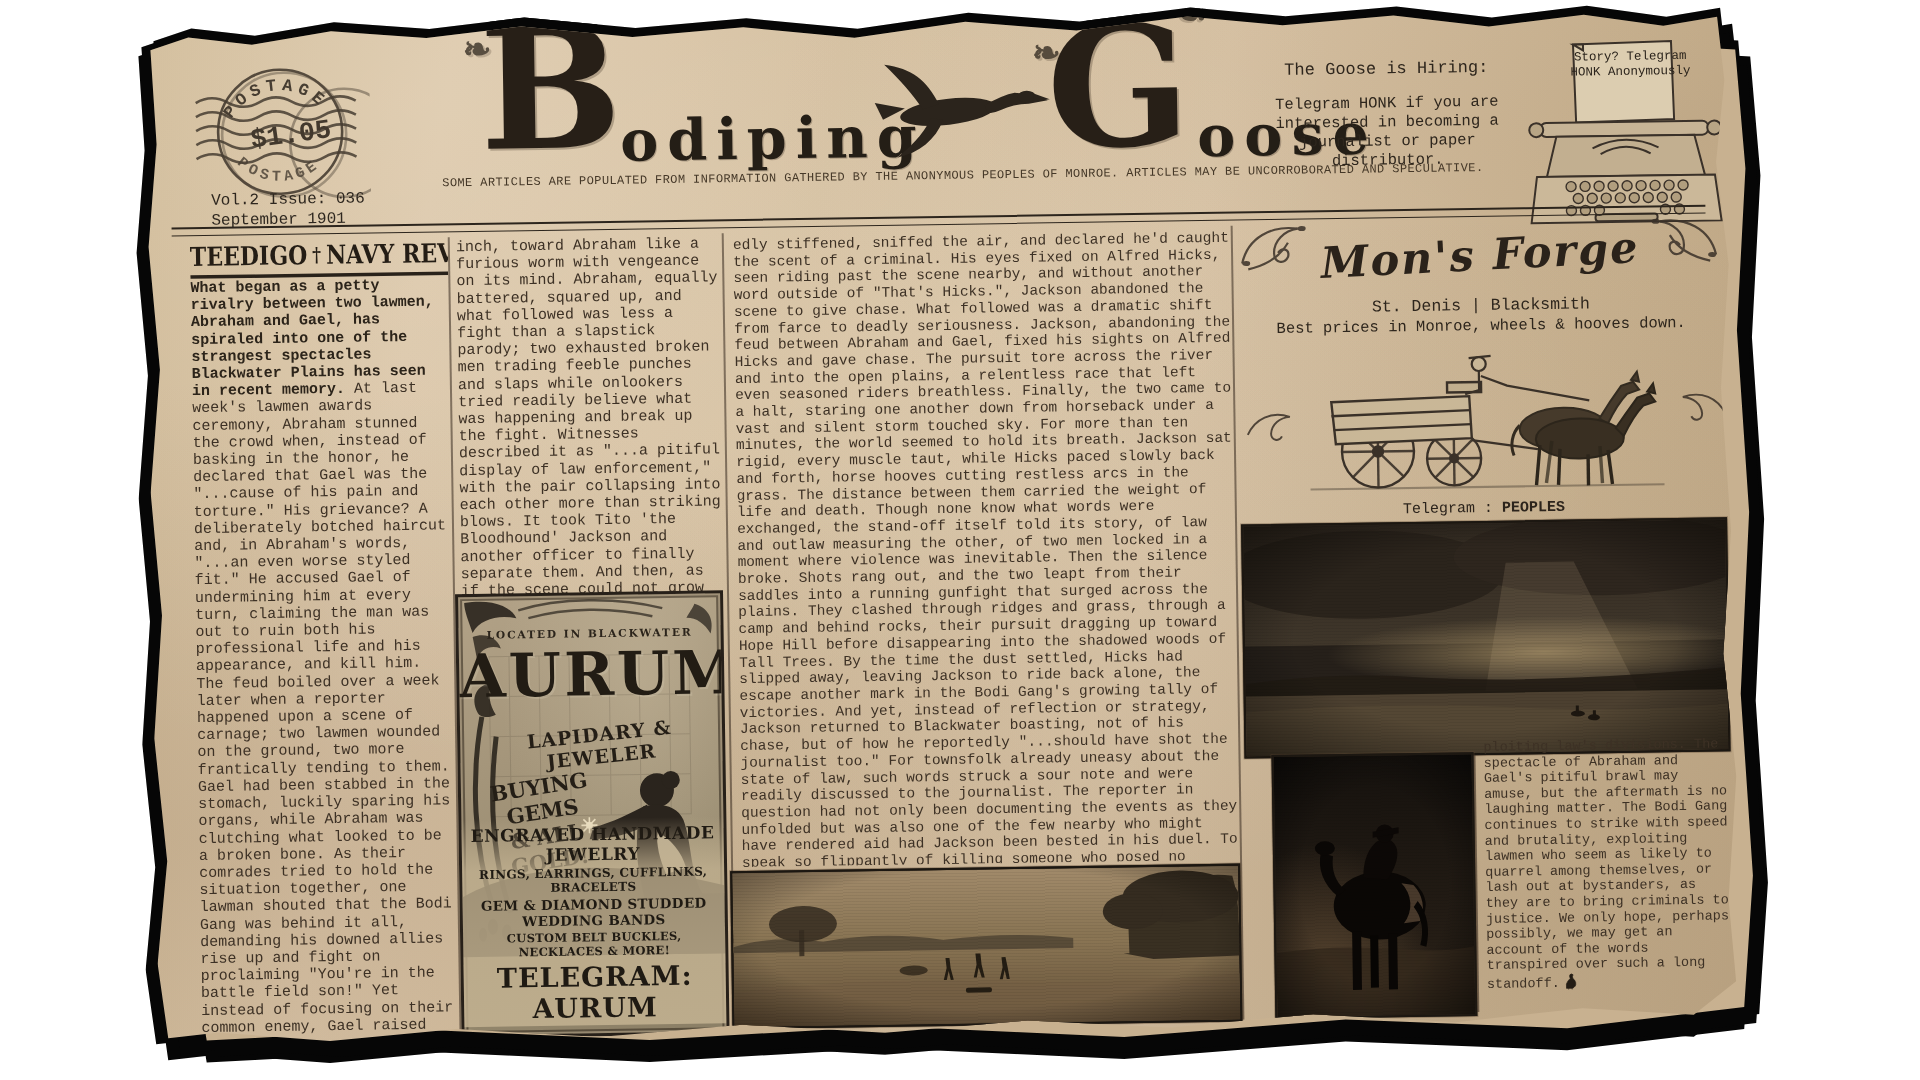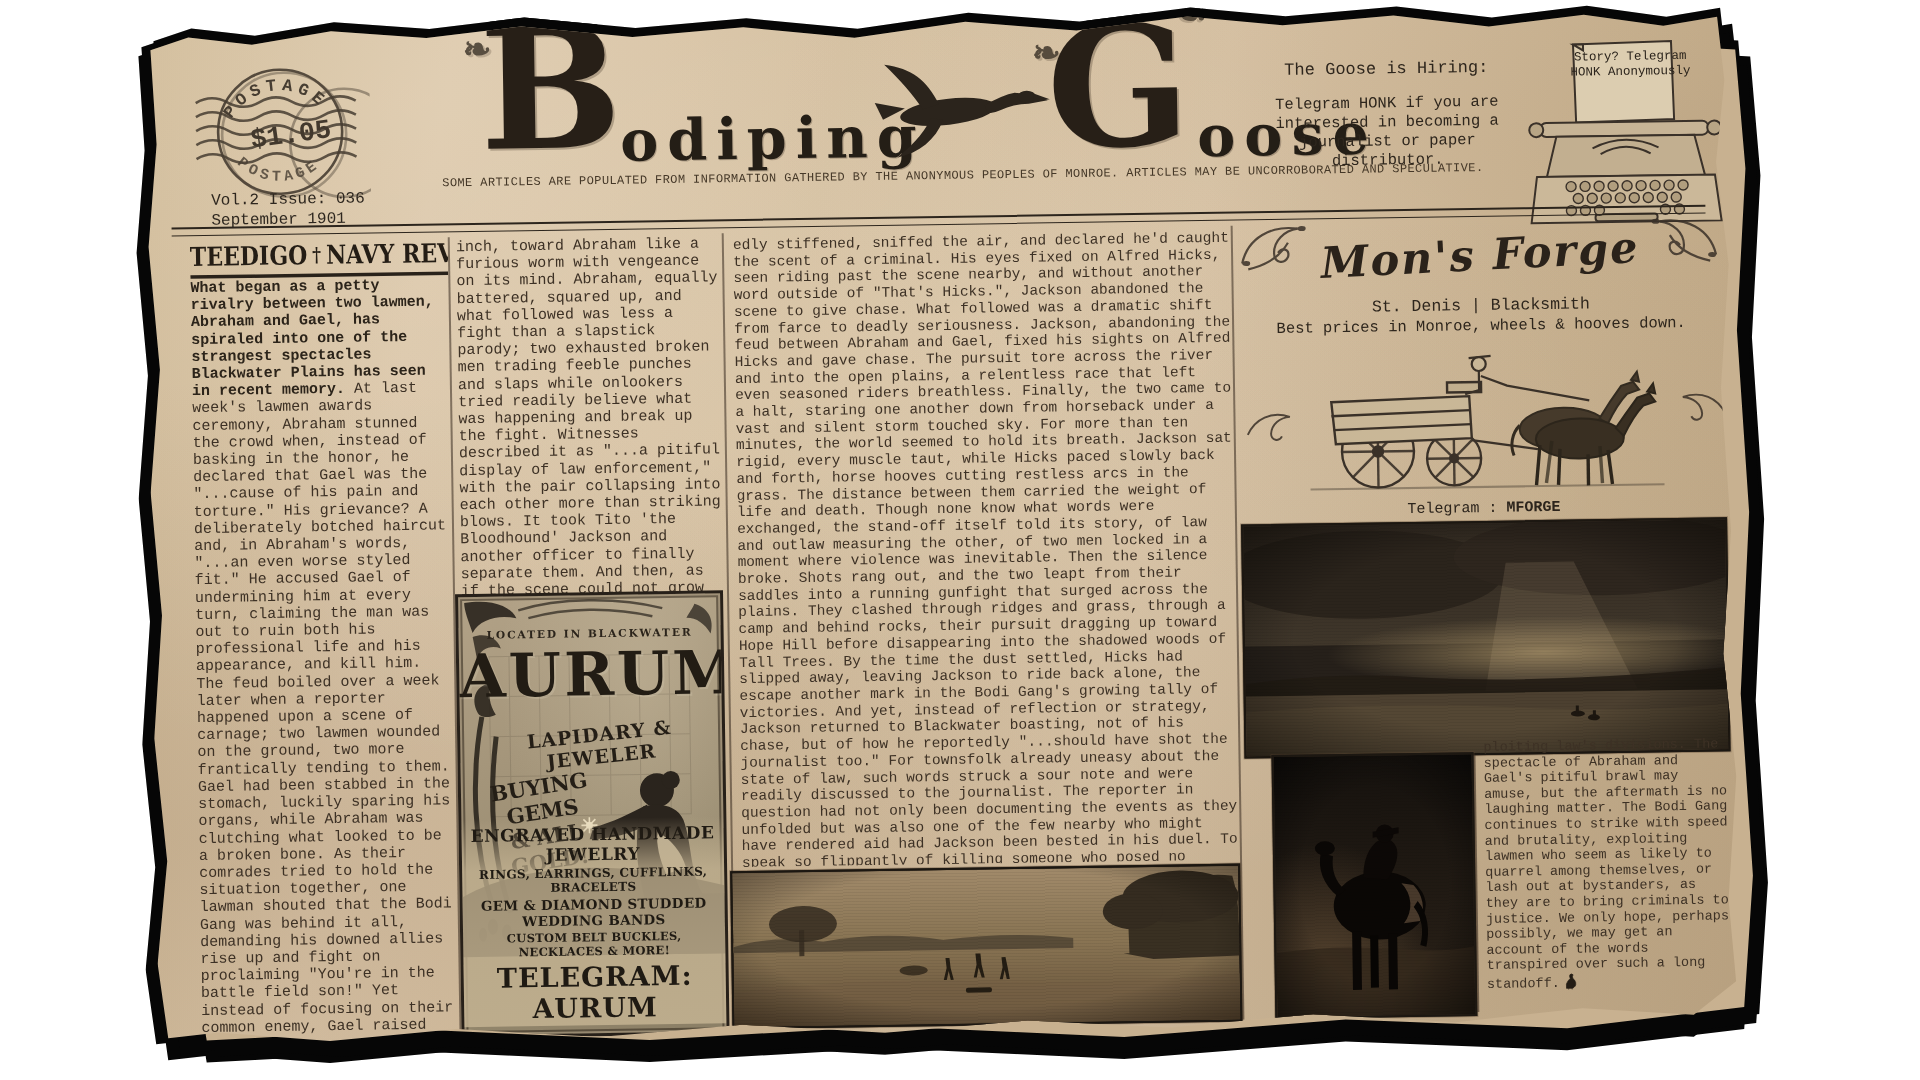--- a/index.html
+++ b/index.html
@@ -449,21 +449,21 @@
         <line x1="238" y1="108" x2="234" y2="148"></line>
             <line x1="258" y1="112" x2="256" y2="148"></line>
         <line x1="286" y1="118" x2="286" y2="149"></line>
             <line x1="306" y1="114" x2="310" y2="148"></line>
         <line x1="250" y1="104" x2="244" y2="146" opacity=".7"></line>
             <line x1="298" y1="110" x2="300" y2="147" opacity=".7"></line>
       </g>
       <path d="M218,88 C210,96 208,108 212,118" stroke="#332b20" stroke-width="3" fill="none"></path>
     </svg>
 
-    <div class="abs forge-telegram"><span>Telegram : </span><b>MFORGE</b></div>
+    <div class="abs forge-telegram"><span>Telegram : </span><b>PEOPLES</b></div>
 
     <div class="abs photo photo-rt">
       <svg width="482" height="230" viewBox="0 0 482 230">
         <rect width="482" height="230" fill="#26201a"></rect>
         <defs>
           <radialGradient id="glow" cx="62%" cy="50%" r="45%">
             <stop offset="0" stop-color="#9b865f" stop-opacity=".85"></stop>
             <stop offset="1" stop-color="#9b865f" stop-opacity="0"></stop>
           </radialGradient>
           <linearGradient id="cloud" x1="0" y1="0" x2="0" y2="1">

